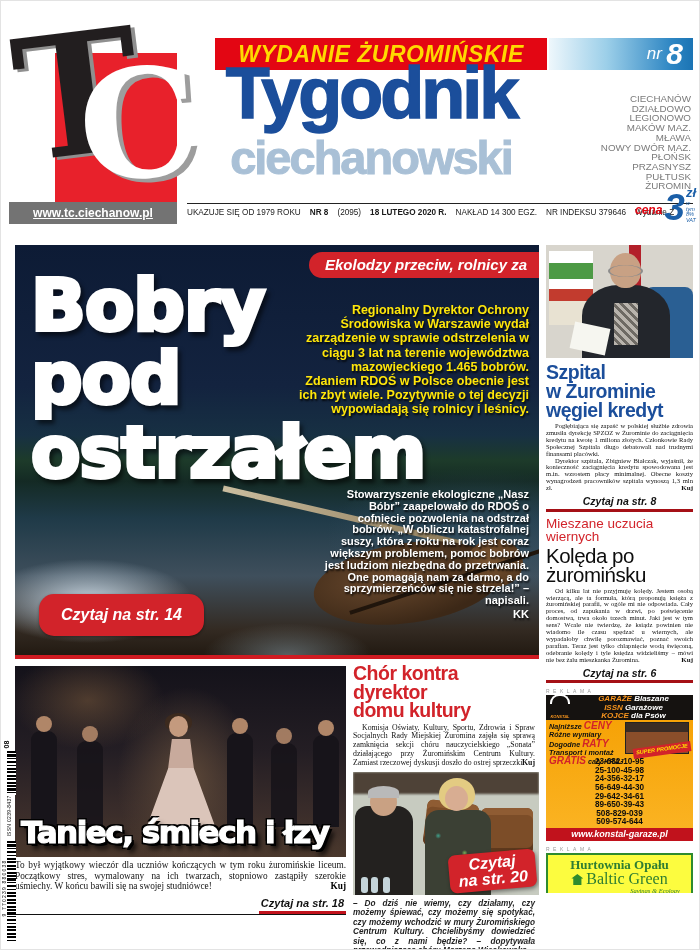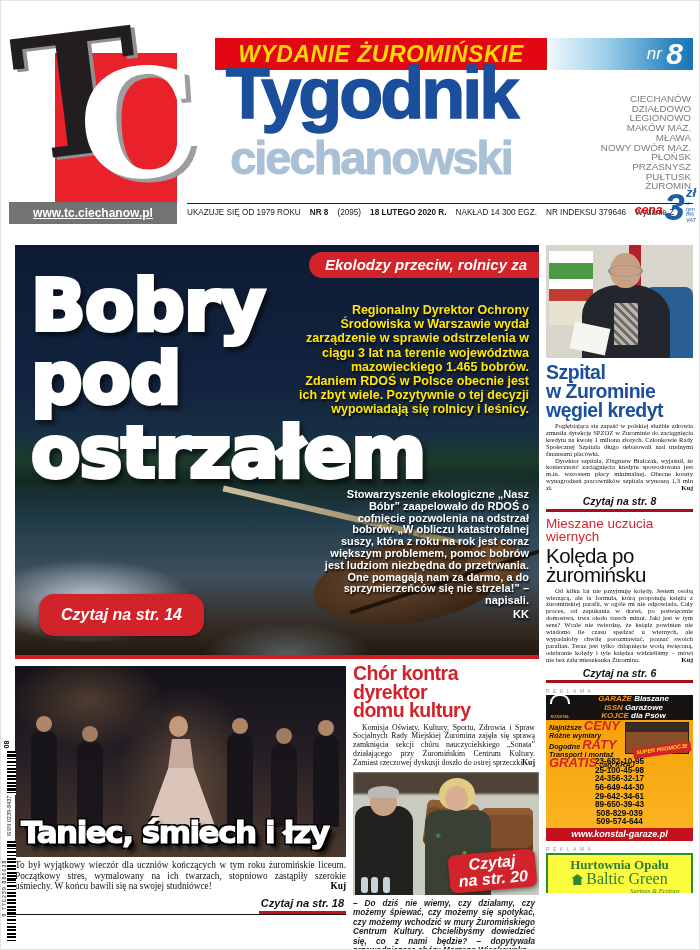--- a/index.html
+++ b/index.html
@@ -99,21 +99,21 @@
   .ad-garage{position:relative;width:147px;background:linear-gradient(180deg,#f59e00,#fbb525);}
   .ag-head{height:25px;background:#151210;display:flex;align-items:center;}
   .ag-logo{width:28px;text-align:center;color:#fff;}
   .ag-arch{display:block;width:16px;height:8px;margin:1px auto 0;border:2px solid #fff;border-bottom:none;
            border-radius:9px 9px 0 0;}
   .ag-logo em{font:italic bold 4px/4px "Liberation Sans",sans-serif;color:#f7941d;}
   .ag-lines{flex:1;text-align:center;font:italic bold 8px/8.3px "Liberation Sans",sans-serif;color:#f7941d;}
   .ag-lines .w{color:#fff;}
   .ag-mid{position:relative;height:37px;}
   .ag-feats{position:absolute;left:3px;top:2px;font:italic bold 7.2px/8.2px "Liberation Sans",sans-serif;color:#111;}
-  .ag-feats .hl{color:#d2232a;font-size:13px;margin-top:46px;}
+  .ag-feats .hl{color:#d2232a;font-size:10px;margin-top:46px;}
   .ag-photo{position:absolute;right:4px;top:2px;width:62px;height:30px;border:1px solid #222;
     background:linear-gradient(180deg,#3a2c24 0 30%,#8a4e2a 30%),
                repeating-linear-gradient(180deg,transparent 0 4px,rgba(0,0,0,.25) 4px 5px);}
   .ag-promo{position:absolute;right:2px;top:25px;background:#d2232a;color:#ffe000;
             font:italic bold 5.5px/1 "Liberation Sans",sans-serif;padding:2px 3px;transform:rotate(-8deg);}
   .ag-phones{display:grid;grid-template-columns:1fr;font:bold 8.2px/8.6px "Liberation Sans",sans-serif;
              color:#0d0d0d;text-align:center;padding:1px 2px;}
   .ag-site{height:13px;background:#c1121c;color:#fff;font:italic bold 9px/13px "Liberation Sans",sans-serif;
            text-align:center;}
 

